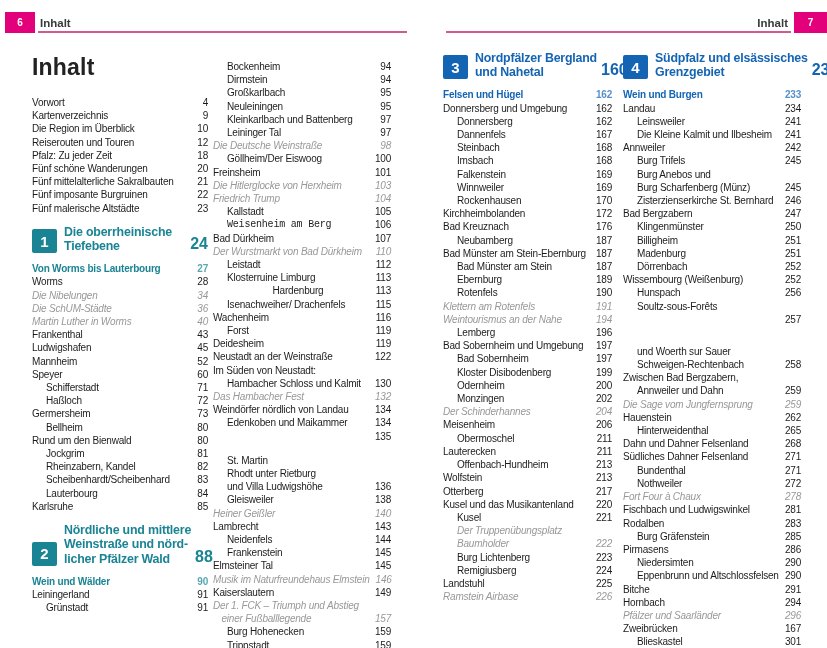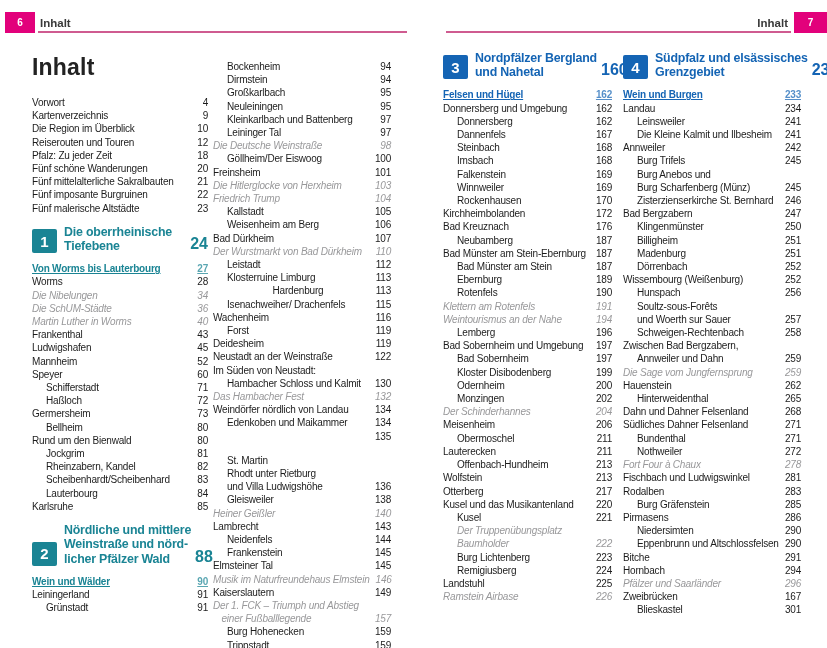--- a/index.html
+++ b/index.html
@@ -34,21 +34,21 @@
   #col3{left:623px;top:51px;width:178px;}
 
   .toc-title{
     font-size:23px;font-weight:bold;color:#222;margin:2px 0 15px 0;letter-spacing:.2px;
   }
 
   .row{display:flex;line-height:13.2px;font-size:10px;letter-spacing:-.2px;}
   .row .lbl{flex:1 1 auto;white-space:nowrap;}
   .row .pg{flex:0 0 auto;text-align:right;min-width:18px;margin-left:4px;}
   .row.it{color:#98989a;font-style:italic;}
-  .row.sub{font-weight:bold;text-decoration:underline;}
+  .row.sub{font-weight:bold;}
   .row.sub.teal{color:#1a8494;}
   .row.sub.blue{color:#1464b4;}
   .row.sub .pg{opacity:.72;}
 
   .sec{display:flex;align-items:flex-end;margin:10px 0 9px 0;}
   .col .sec:first-child{margin-top:0;}
   .secnum{
     flex:0 0 25px;width:25px;height:24px;border-radius:2px;
     color:#fff;font-weight:bold;font-size:15px;
     display:flex;align-items:center;justify-content:center;margin-right:7px;
@@ -263,21 +263,21 @@
     </div>
     <div class="row it">
       <span class="lbl">Friedrich Trump</span>
       <span class="pg">104</span>
     </div>
     <div class="row">
       <span class="lbl" style="padding-left: 14px;">Kallstadt</span>
       <span class="pg">105</span>
     </div>
     <div class="row">
-      <span class="lbl" style="padding-left: 14px;">Weisenheim am Berg</span>
+      <span class="lbl" style="padding-left: 14px; font-family: Liberation Mono, monospace;">Weisenheim am Berg</span>
       <span class="pg">106</span>
     </div>
     <div class="row">
       <span class="lbl">Bad Dürkheim</span>
       <span class="pg">107</span>
     </div>
     <div class="row it">
       <span class="lbl">Der Wurstmarkt von Bad Dürkheim</span>
       <span class="pg">110</span>
     </div>
@@ -631,21 +631,21 @@
     </div>
     <div class="row">
       <span class="lbl" style="padding-left: 14px;">Hunspach</span>
       <span class="pg">256</span>
     </div>
     <div class="row">
       <span class="lbl" style="padding-left: 14px;">Soultz-sous-Forêts</span>
       <span class="pg"></span>
     </div>
     <div class="row">
-      <span class="lbl" style="padding-left: 14px;">und Woerth sur Sauer</span>
+      <span class="lbl" style="padding-left: 14px; margin-top: 32px;">und Woerth sur Sauer</span>
       <span class="pg">257</span>
     </div>
     <div class="row">
       <span class="lbl" style="padding-left: 14px;">Schweigen-Rechtenbach</span>
       <span class="pg">258</span>
     </div>
     <div class="row">
       <span class="lbl">Zwischen Bad Bergzabern,</span>
       <span class="pg"></span>
     </div>

